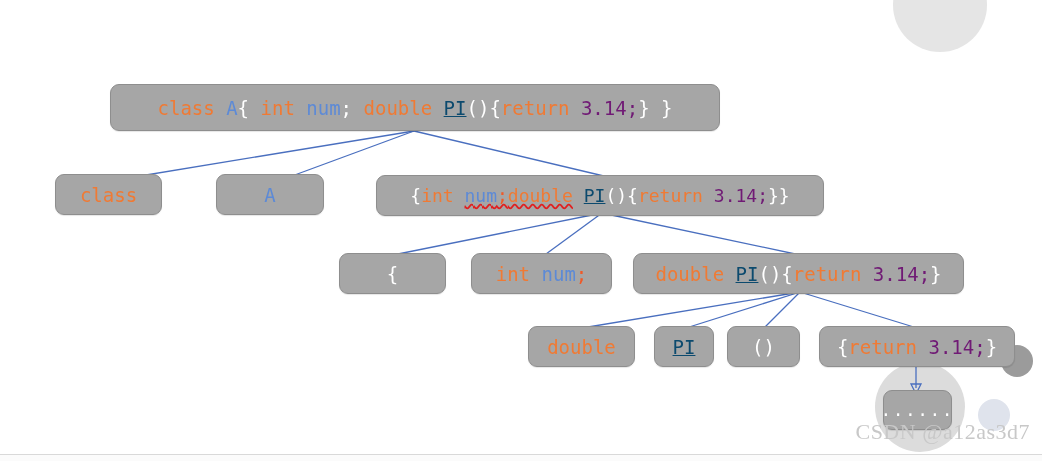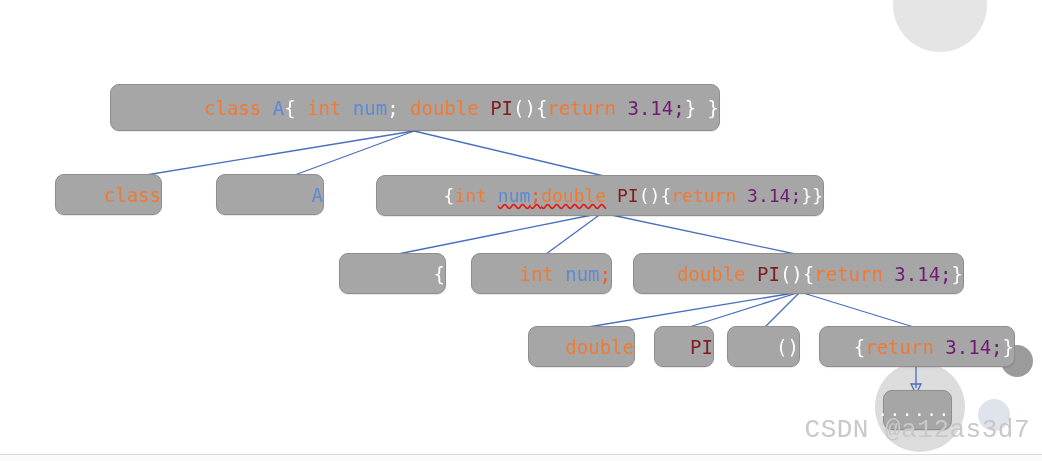--- a/index.html
+++ b/index.html
@@ -40,54 +40,54 @@
 
   
   .node {
     position: absolute;
     background: #a6a6a6;
     border: 1px solid #8e8e8e;
     border-radius: 9px;
     box-sizing: border-box;
     display: flex;
     align-items: center;
-    justify-content: flex-end;
+    justify-content: center;
     font-size: 19px;
     letter-spacing: 0px;
     white-space: pre;
     color: #ffffff;
     box-shadow: 0 1px 1px rgba(0,0,0,0.10);
   }
   .node.small { font-size: 18px; }
 
   
   .t-kw    { color: #f07a34; }   
   .t-type  { color: #5d8ad6; }   
-  .t-fn    { color: #7f1d1d; }   
+  .t-fn    { color: #0c4a6e; text-decoration: underline; }   
   .t-num   { color: #701a75; }   
   .t-punct { color: #ffffff; }   
   .t-semi  { color: #f05a28; }   
   .squiggle {
     text-decoration: underline wavy #e02020;
     text-decoration-skip-ink: none;
   }
 
   .dots {
     letter-spacing: 2px;
     font-size: 17px;
     color: #ffffff;
   }
 
   
   .watermark {
     position: absolute;
     right: 12px;
     bottom: 16px;
-    font-family: Liberation Mono, monospace;
-    font-size: 26px;
+    font-family: Liberation Serif, serif;
+    font-size: 22px;
     color: #c8c8c8;
     letter-spacing: 0.5px;
     white-space: nowrap;
   }
   .bottom-rule {
     position: absolute;
     left: 0;
     bottom: 6px;
     width: 1042px;
     height: 1px;

